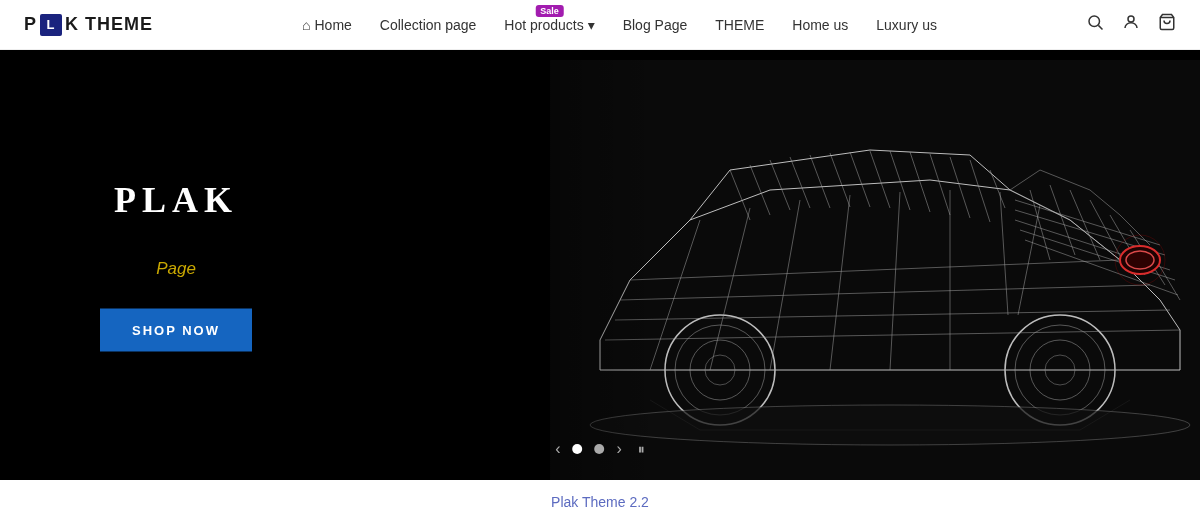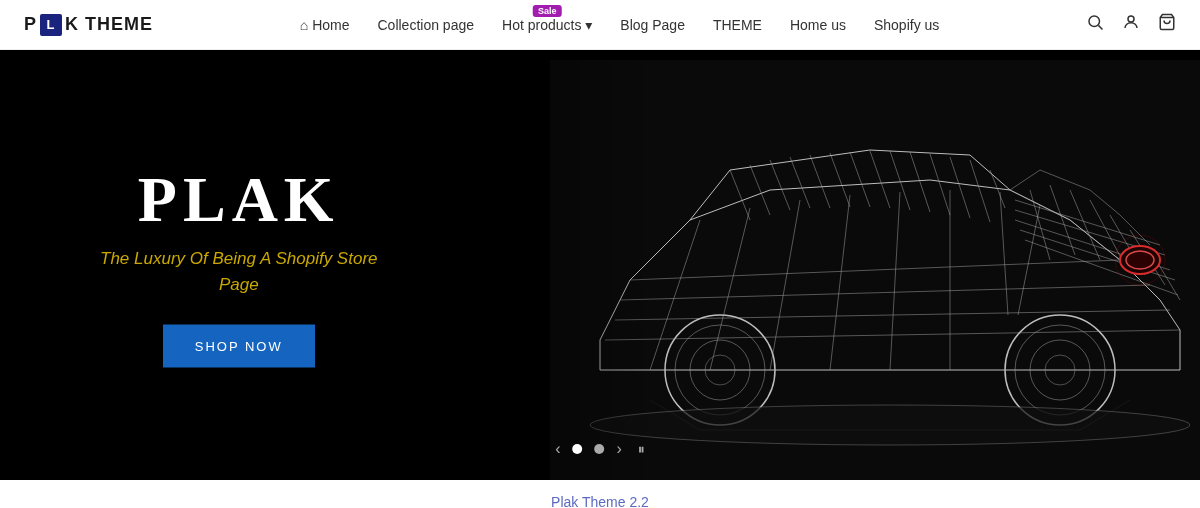--- a/index.html
+++ b/index.html
@@ -103,41 +103,41 @@
 
     .hero-content {
       position: absolute;
       left: 100px;
       top: 50%;
       transform: translateY(-50%);
       color: #fff;
       text-align: center;
     }
     .hero-title {
-      font-size: 64px;
+      font-size: 36px;
       font-weight: bold;
       letter-spacing: 6px;
       color: #fff;
       margin-bottom: 9px;
       font-family: Georgia, serif;
     }
     .hero-subtitle {
       font-size: 17px;
       color: #c9a800;
       line-height: 1.5;
       margin-bottom: 28px;
       font-style: italic;
     }
     .shop-now-btn {
       background: #1565c0;
       color: #fff;
       border: none;
       padding: 14px 32px;
       font-size: 13px;
-      font-weight: normal;
+      font-weight: bold;
       letter-spacing: 2px;
       cursor: pointer;
       text-transform: uppercase;
     }
 
     
     .slider-controls {
       position: absolute;
       bottom: 22px;
       left: 50%;
@@ -190,21 +190,21 @@
       <li class="nav-item home">Home</li>
       <li class="nav-item">Collection page</li>
       <li class="nav-item nav-item-hot">
         <span class="sale-badge">Sale</span>
         <span>Hot products</span>
         <span> ▾</span>
       </li>
       <li class="nav-item">Blog Page</li>
       <li class="nav-item">THEME</li>
       <li class="nav-item">Home us</li>
-      <li class="nav-item">Shopify us</li>
+      <li class="nav-item">Luxury us</li>
     </ul>
   </nav>
 
   <div class="header-icons">
     <span class="header-icon">
       <svg width="18" height="18" viewBox="0 0 24 24" fill="none" stroke="#333" stroke-width="2">
         <circle cx="11" cy="11" r="7"></circle>
           <line x1="16.5" y1="16.5" x2="22" y2="22"></line>
       </svg>
     </span>
@@ -306,21 +306,21 @@
 
       <path d="M100,340 L150,370 L530,370 L580,340" stroke="#555" stroke-width="0.5" opacity="0.4"></path>
     </g>
   </svg>
 
   <div style="position:absolute;left:0;top:0;width:55%;height:100%;background:linear-gradient(to right, rgba(0,0,0,1) 0%, rgba(0,0,0,0.85) 60%, rgba(0,0,0,0) 100%);"></div>
 
   <div class="hero-content">
     <h1 class="hero-title">PLAK</h1>
     <p class="hero-subtitle">
-      <span>The Luxury Of Being A Shopify Store</span><br>
+      <br>
       <span>Page</span>
     </p>
     <button class="shop-now-btn">SHOP NOW</button>
   </div>
 
   <div class="slider-controls">
     <span class="slider-arrow">‹</span>
     <span class="slider-dot active"></span>
     <span class="slider-dot"></span>
     <span class="slider-arrow">›</span>

